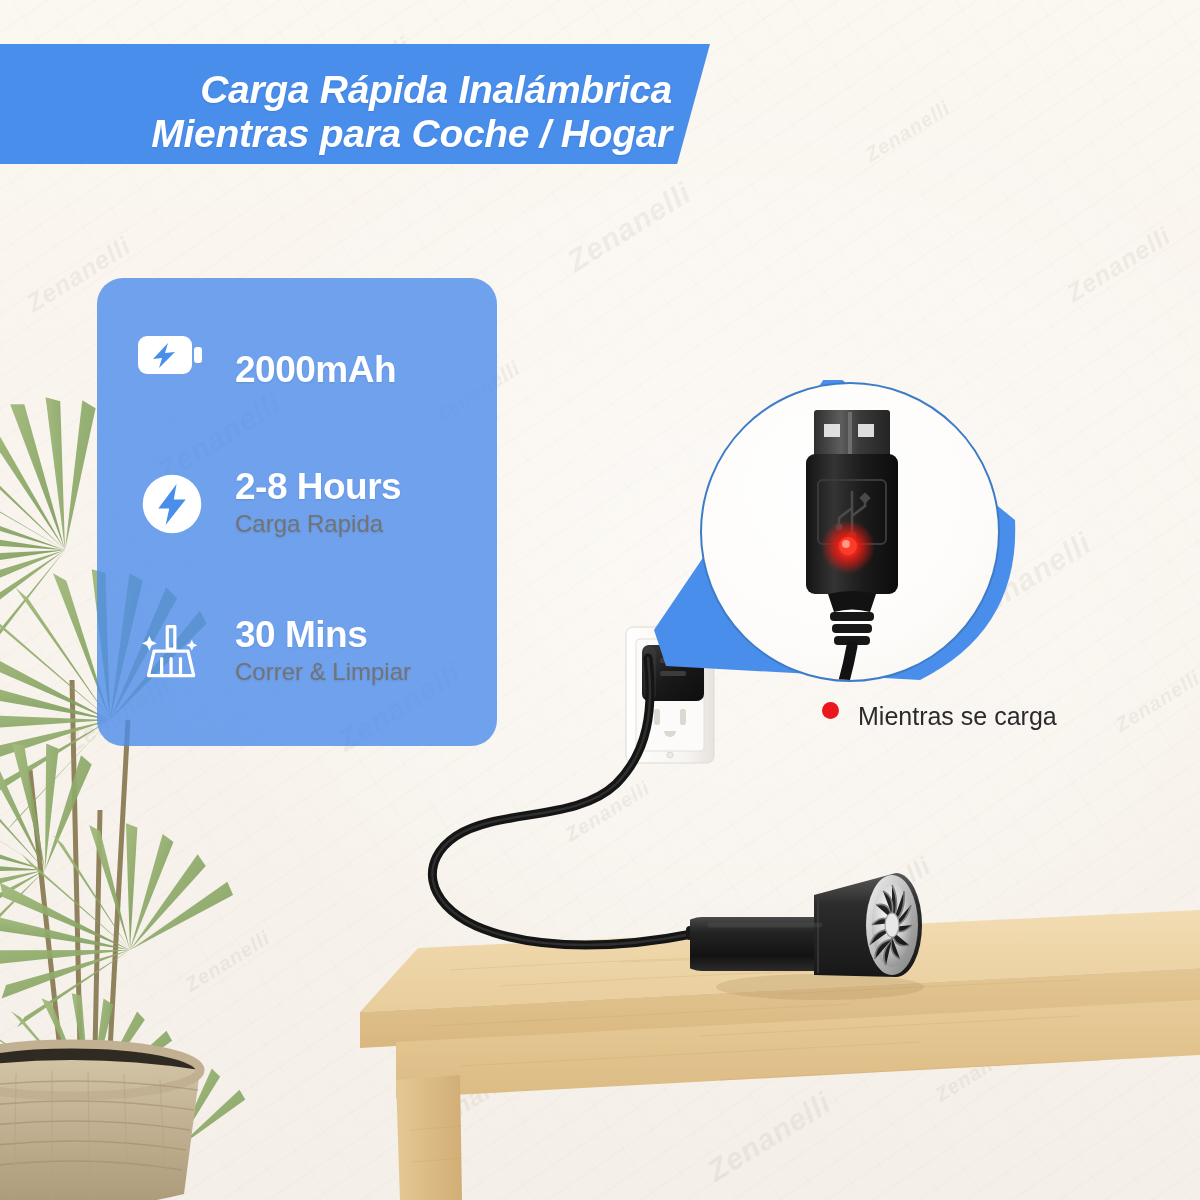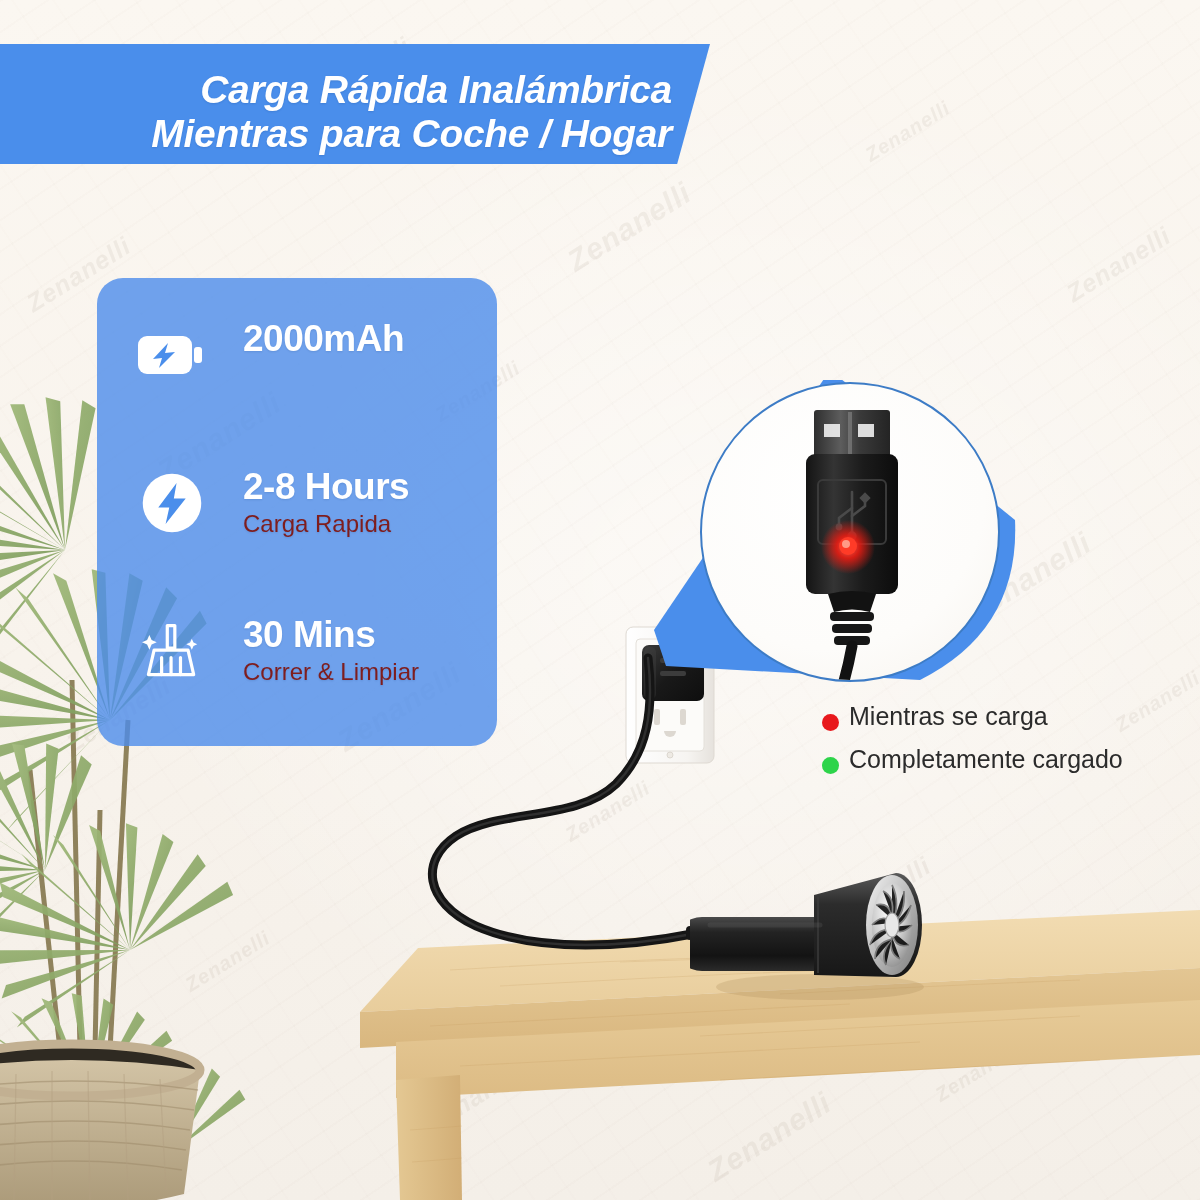--- a/index.html
+++ b/index.html
@@ -83,54 +83,54 @@
   .feature-card {
     position: absolute; left: 97px; top: 278px;
     width: 400px; height: 468px;
     background: rgba(76,140,235,.80);
     border-radius: 26px;
     z-index: 20;
     padding: 34px 0 0 0;
   }
   .feature-row {
     position: absolute;
-    display: flex; align-items: flex-start; gap: 36px;
+    display: flex; align-items: flex-end; gap: 28px;
     left: 40px;
   }
   .feature-row.r1 { top: 42px; }
   .feature-row.r2 { top: 190px; }
   .feature-row.r3 { top: 338px; }
   .f-icon { width: 70px; height: 70px; flex: 0 0 70px; display:flex; align-items:center; justify-content:center;}
   .f-text { display: flex; flex-direction: column; justify-content: center; }
   .f-title {
     color: #fff; font-size: 37px; font-weight: 700; line-height: 1.05;
     letter-spacing: -.5px; white-space: nowrap;
     text-shadow: 0 1px 2px rgba(20,60,120,.15);
   }
   .f-sub {
-    color: #7f1d1d; font-size: 24px; font-weight: 400; line-height: 1.25;
+    color: #737373; font-size: 24px; font-weight: 400; line-height: 1.25;
     margin-top: 2px; white-space: nowrap;
     text-shadow: 0 1px 2px rgba(20,60,120,.15);
   }
 
   
   .mag-wedge { position: absolute; left: 620px; top: 380px; width: 420px; height: 330px; z-index: 18; }
   .mag-circle {
     position: absolute; left: 700px; top: 382px;
     width: 300px; height: 300px;
     border-radius: 50%;
     background: radial-gradient(circle at 42% 36%, #ffffff 0%, #fdfcfa 62%, #f7f3ed 100%);
     border: 2.5px solid #3d7cc6;
     z-index: 22;
     overflow: hidden;
   }
 
   
   .legend { position: absolute; left: 822px; top: 702px; z-index: 25; }
-  .legend-item { display: flex; align-items: flex-end; gap: 10px; margin-bottom: 14px; }
+  .legend-item { display: flex; align-items: flex-start; gap: 19px; margin-bottom: 14px; }
   .dot { width: 17px; height: 17px; border-radius: 50%; flex: 0 0 17px; }
   .legend-label { font-size: 25px; color: #2b2b2b; white-space: nowrap; }
 
   
   .outlet { position: absolute; left: 620px; top: 625px; width: 108px; height: 140px; z-index: 16; }
 
   
   .table-svg { position: absolute; left: 300px; top: 890px; width: 900px; height: 310px; z-index: 10; }
 
   
@@ -569,19 +569,15 @@
   <div class="banner-lines">
     <div class="banner-line">Carga Rápida Inalámbrica</div>
     <div class="banner-line">Mientras para Coche / Hogar</div>
   </div>
 
   <div class="legend">
     <div class="legend-item">
       <span class="dot" style="background:#e8181c"></span>
       <span class="legend-label">Mientras se carga</span>
     </div>
-    <div class="legend-item">
-      <span class="dot" style="background:#2dd44a"></span>
-      <span class="legend-label">Completamente cargado</span>
-    </div>
   </div>
 
 </div>
 
 </body></html>

